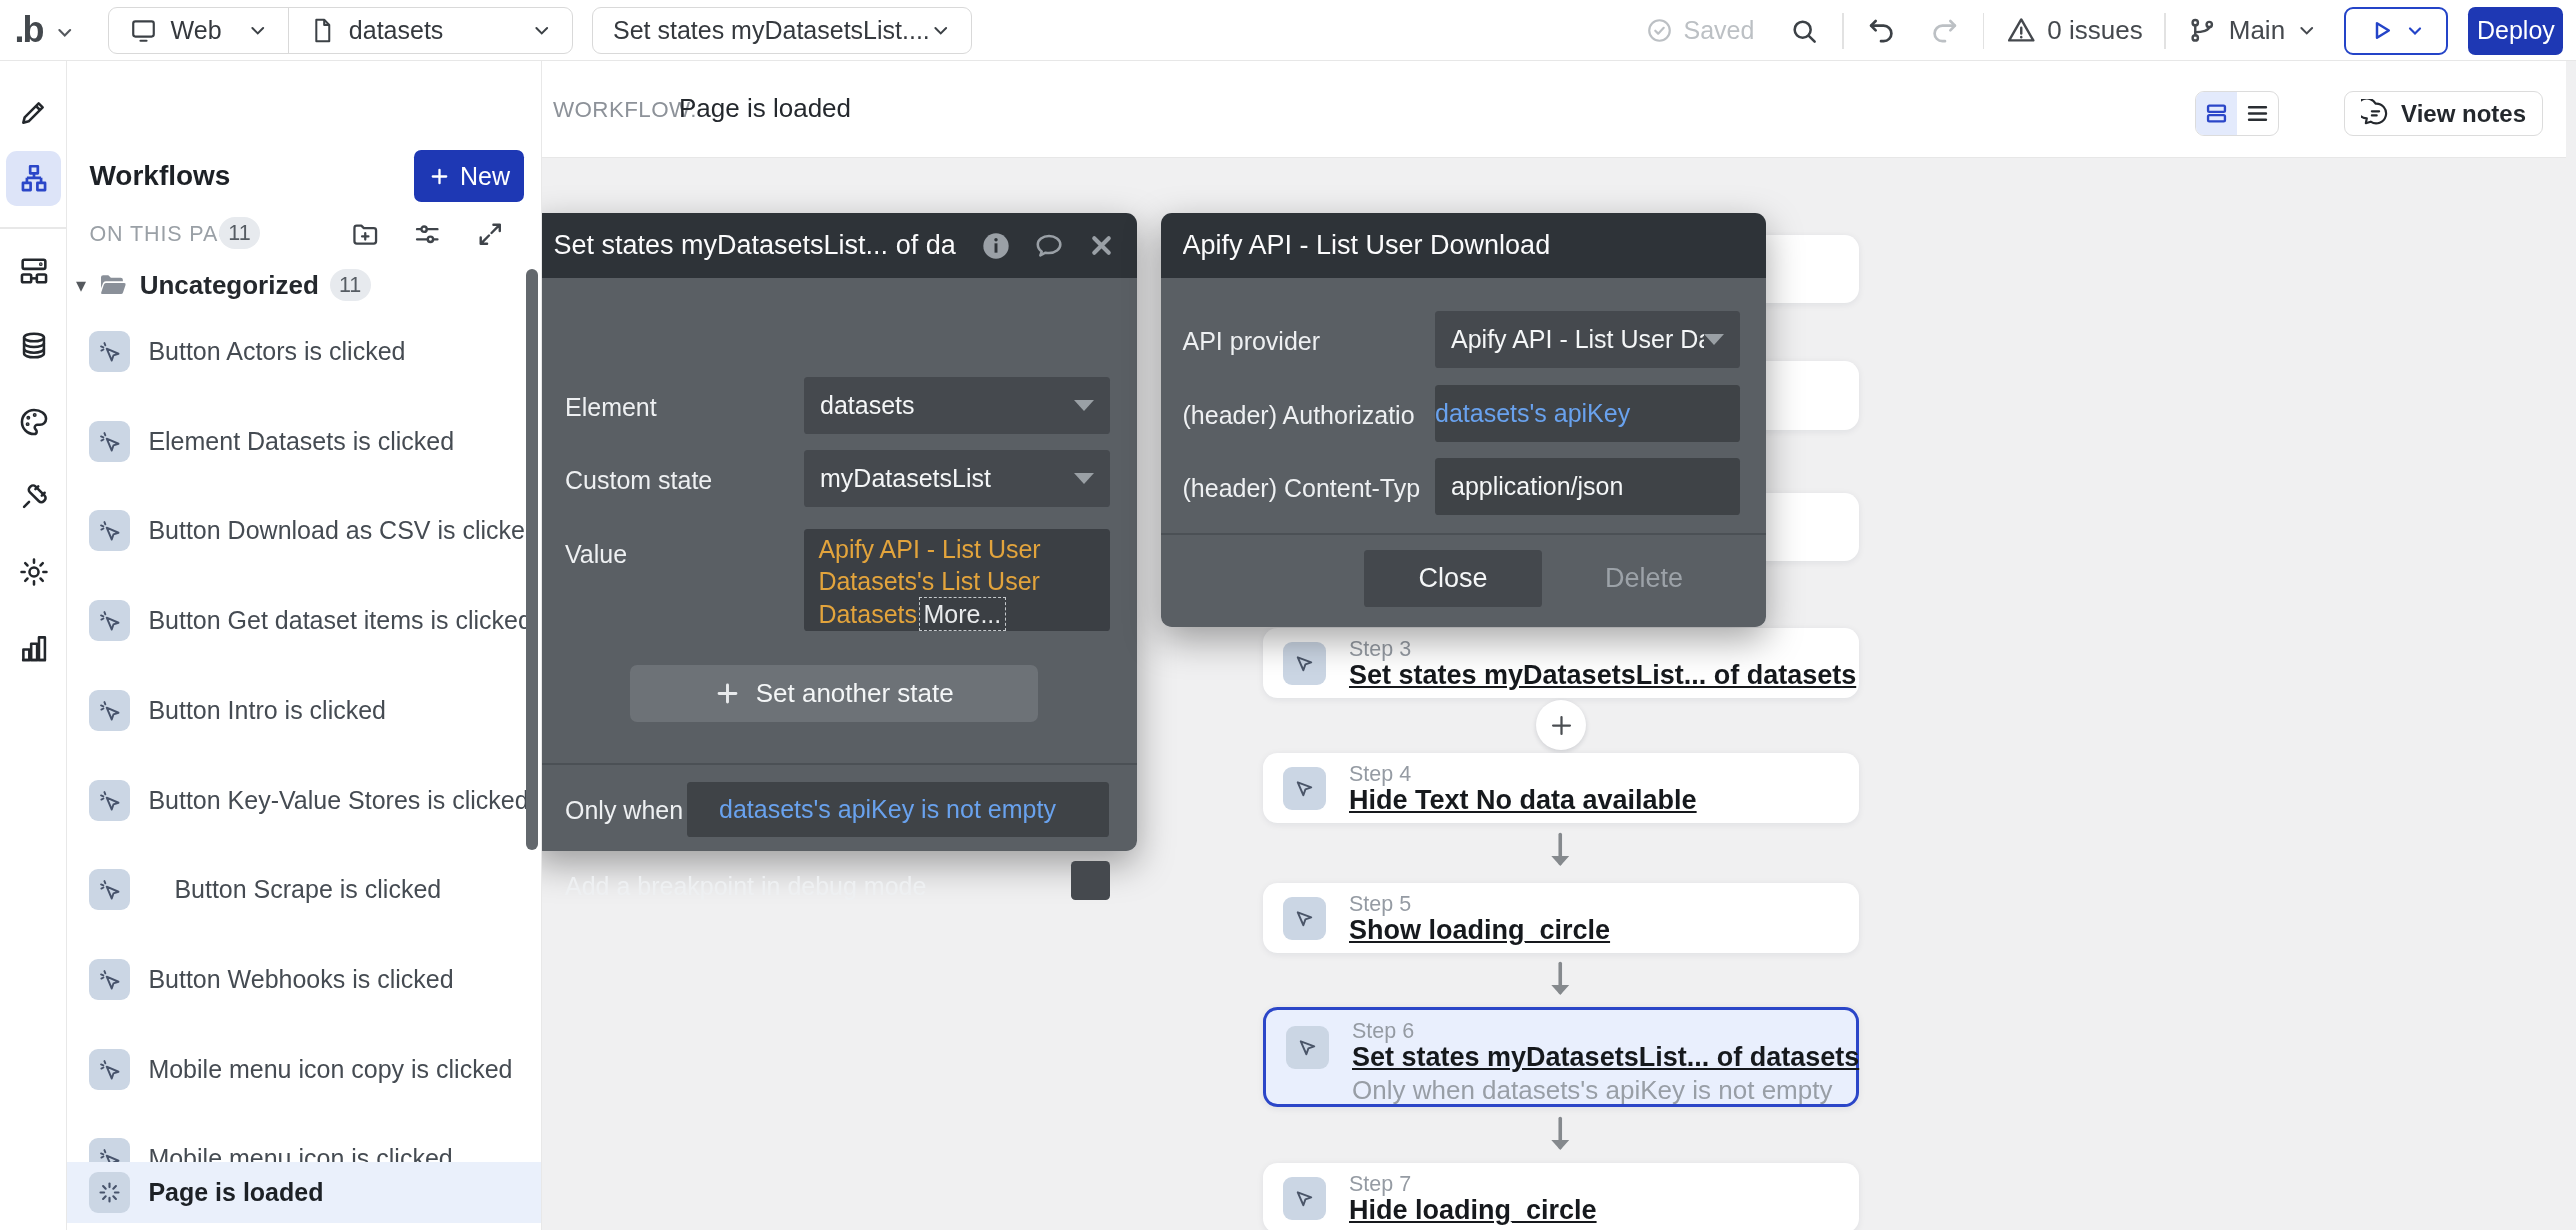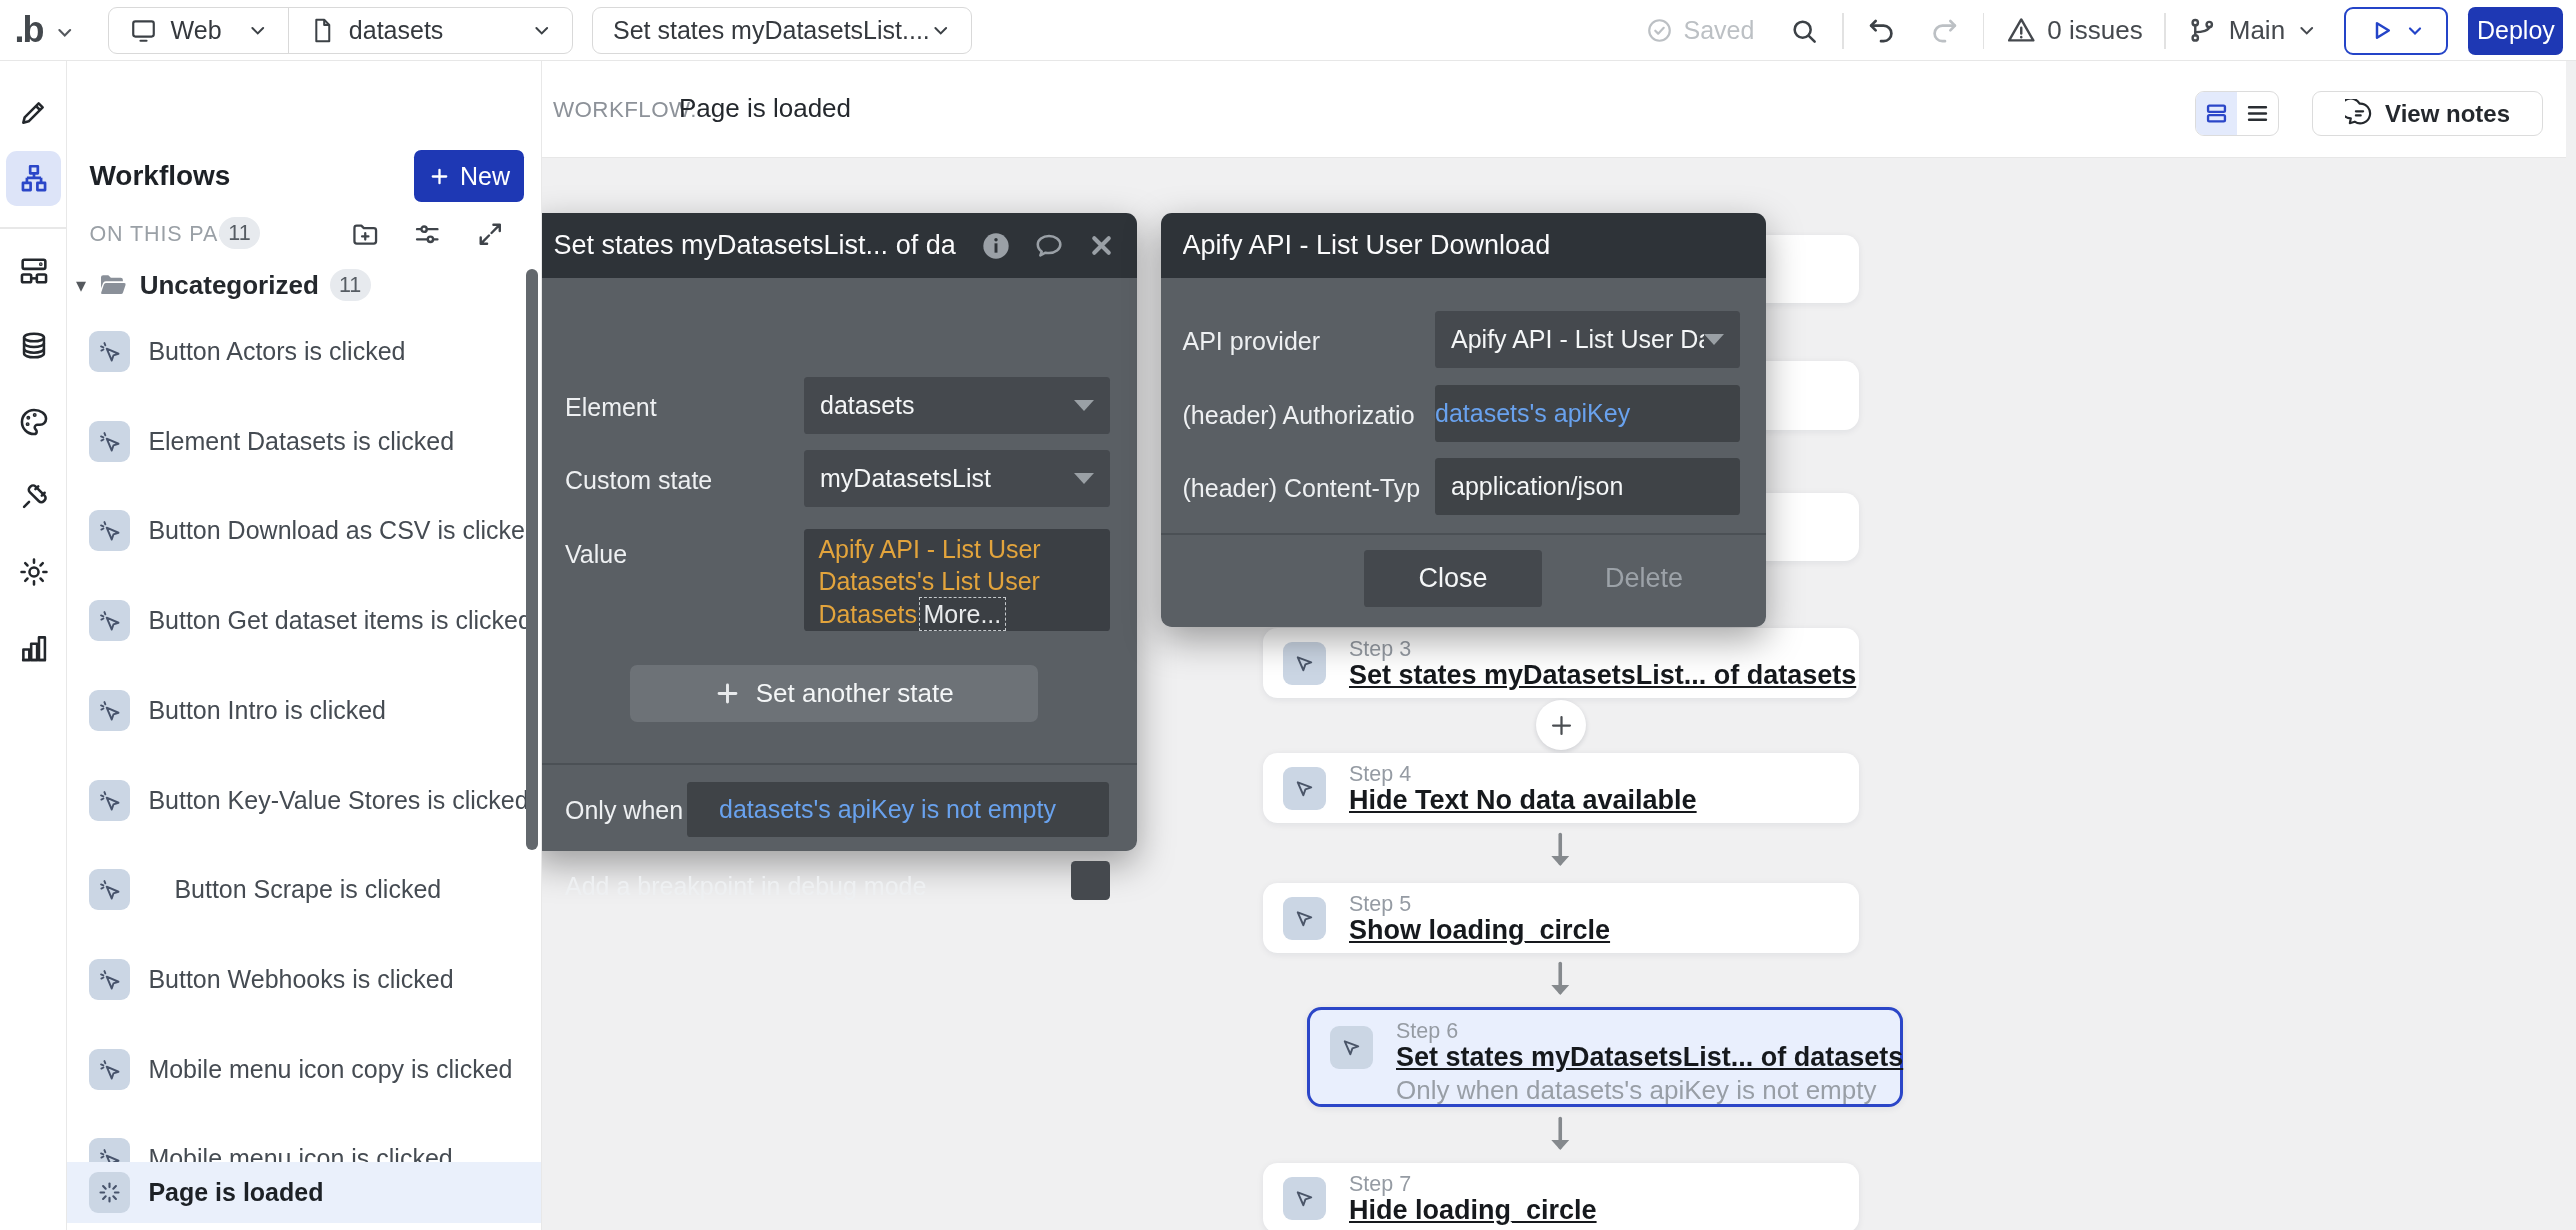--- a/index.html
+++ b/index.html
@@ -63,29 +63,29 @@
 
   
   #wf-header { position:absolute; left:533px; top:61px; width:2033px; height:97px; background:#fff;
     border-bottom:1.8px solid #e7e7e7; z-index:5; }
   .wfh-label { position:absolute; left:20px; top:36px; font-size:22.4px; color:#8d9299; letter-spacing:0.4px; }
   .wfh-name { position:absolute; left:146px; top:32px; font-size:26px; color:#24282d; }
   .seg { position:absolute; right:287px; top:30px; width:84px; height:45px; background:#fff;
     border:1.8px solid #dcdcdc; border-radius:9px; display:flex; overflow:hidden; }
   .seg-half { flex:1; display:flex; align-items:center; justify-content:center; cursor:pointer; color:#2a2e33; }
   .seg-half.sel { background:#e3eafc; color:#2b46c8; }
-  .view-notes { position:absolute; right:23px; top:30px; height:45px; padding:0 32px; background:#fff;
+  .view-notes { position:absolute; right:23px; top:30px; height:45px; padding:0 16px; background:#fff;
     border:1.8px solid #dcdcdc; border-radius:9px; display:flex; align-items:center; gap:10.8px;
     font-size:24px; font-weight:600; color:#24282d; cursor:pointer; }
 
   #canvas { position:absolute; left:543px; top:158px; width:2033px; height:1073px; background:#f0f0f1; }
 
   .step-card { position:absolute; left:1263px; width:596px; background:#fff; border-radius:14.4px;
     box-shadow:0 1.8px 7.2px rgba(20,30,50,0.07); z-index:1; cursor:pointer; }
-  .step-card.sel { border:3.6px solid #2b46c8; background:#e9effd;margin-left:44px; }
+  .step-card.sel { border:3.6px solid #2b46c8; background:#e9effd; }
   .step-ico { position:absolute; left:20px; top:13.5px; width:43px; height:43px; background:#cbd6e4;
     border-radius:9px; display:flex; align-items:center; justify-content:center; color:#4a5568; }
   .step-n { position:absolute; left:86px; top:9px; font-size:21.5px; color:#959ba3; }
   .step-t { position:absolute; left:86px; top:32px; font-size:27px; font-weight:700; color:#16191d; white-space:nowrap;text-decoration:underline; }
   .step-sub { position:absolute; left:86px; top:65px; font-size:26px; color:#989ea6; white-space:nowrap; }
   .plus-circle { position:absolute; left:1536px; width:50px; height:50px; background:#fff; border-radius:50%;
     box-shadow:0 1.8px 5.4px rgba(20,30,50,0.15); display:flex; align-items:center; justify-content:center;
     color:#4a4e52; z-index:1; cursor:pointer; }
   .dn-arrow { position:absolute; left:1545px; color:#85898d; z-index:1; }
 

